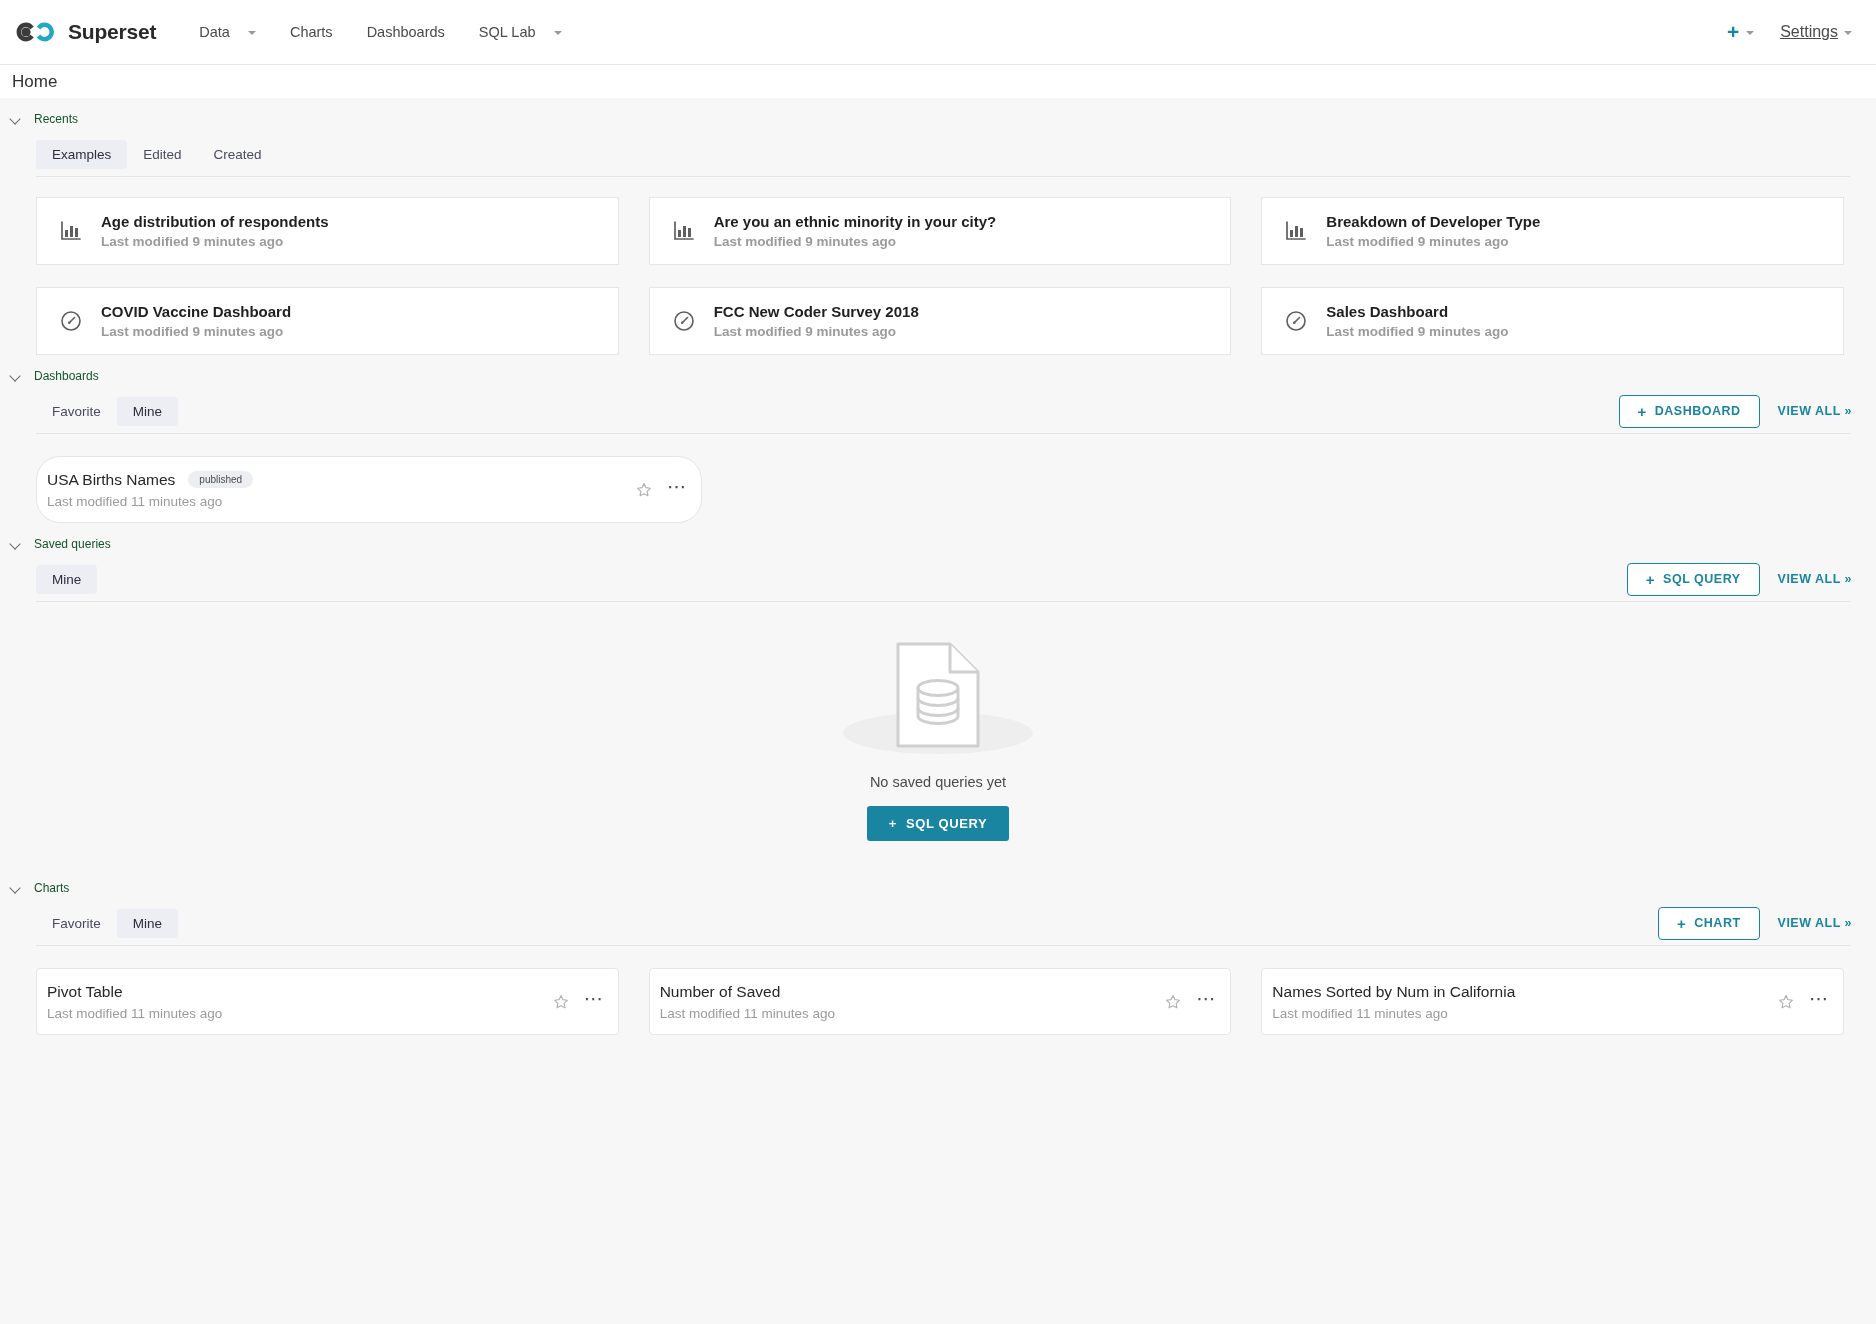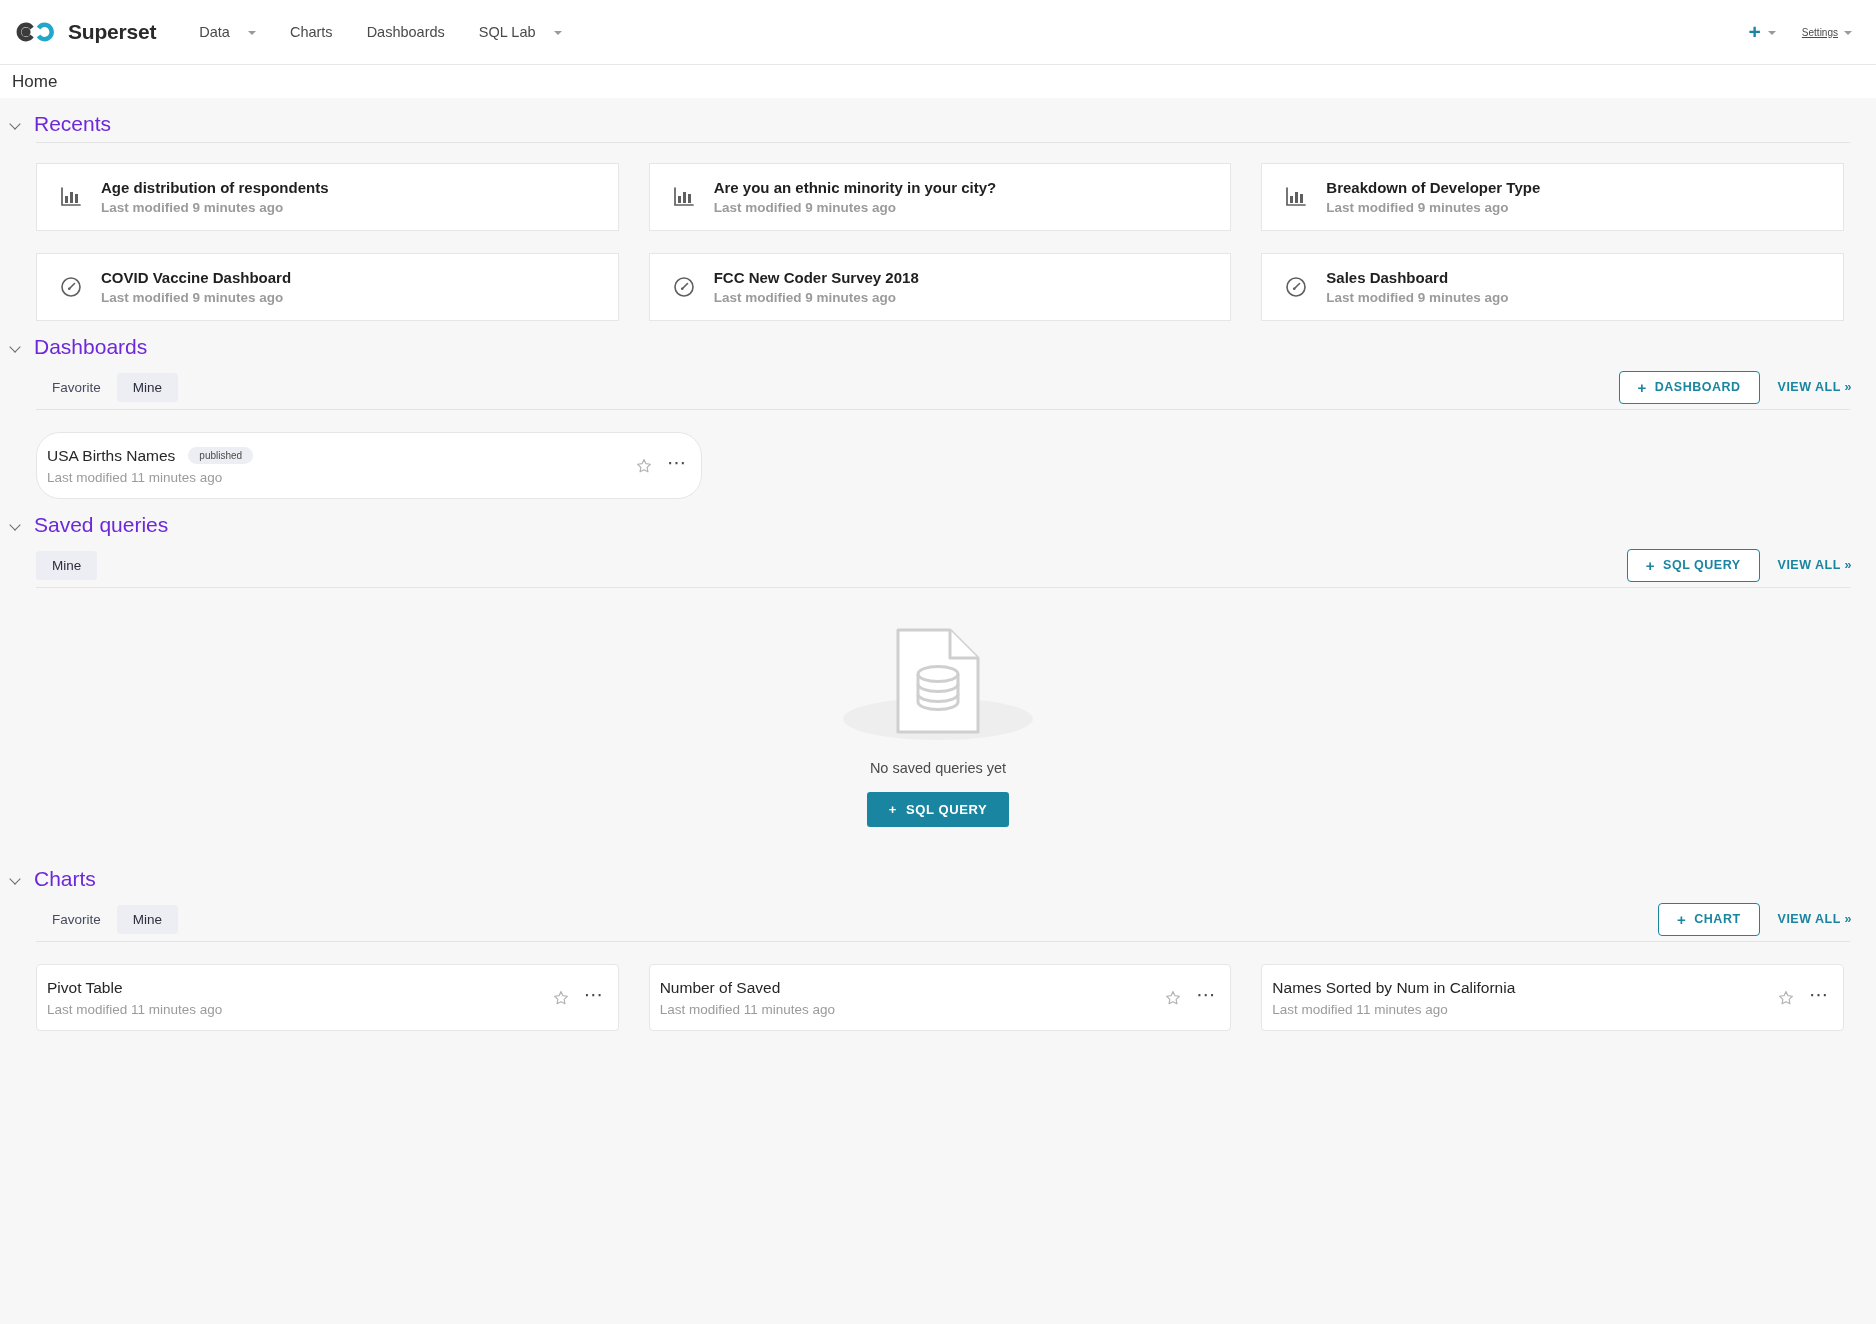--- a/index.html
+++ b/index.html
@@ -44,21 +44,21 @@
   .nav-right {
     margin-left: auto; display: flex; align-items: center; gap: 26px;
   }
   .plus-menu { display: flex; align-items: center; gap: 7px; cursor: pointer; }
   .plus-glyph {
     color: #1a85a0; font-size: 21px; font-weight: bold; line-height: 1;
     position: relative; top: -1px;
   }
   .settings-menu {
     display: flex; align-items: center; gap: 6px; cursor: pointer;
-    font-size: 10px; color: #4a4a4a; text-decoration: underline;
+    font-size: 16px; color: #4a4a4a; text-decoration: underline;
   }
 
   
   .page-title-bar {
     height: 33px;
     background: #ffffff;
     display: flex; align-items: center;
     padding-left: 12px;
   }
   .page-title { font-size: 17px; color: #323232; font-weight: normal; }
@@ -75,21 +75,21 @@
     width: 12px; height: 12px; display: inline-block; position: relative;
   }
   .chevron-down::before {
     content: "";
     position: absolute; left: 1px; top: 2px;
     width: 7px; height: 7px;
     border-right: 1.6px solid #6b6b6b;
     border-bottom: 1.6px solid #6b6b6b;
     transform: rotate(45deg);
   }
-  .section-title { font-size: 21px; color: #6d28d9; }
+  .section-title { font-size: 12px; color: #14532d; }
 
   .tabs-row {
     display: flex; align-items: center;
     padding: 0 24px 0 36px;
     position: relative;
     min-height: 44px;
   }
   .tabs { display: flex; align-items: center; gap: 0px; }
   .tab {
     font-size: 13.5px;
@@ -260,20 +260,27 @@
   <span class="page-title">Home</span>
 </div>
 
 <div class="content">
 
   <div class="section">
     <div class="section-head">
       <span class="chevron-down"></span>
       <span class="section-title">Recents</span>
     </div>
+    <div class="tabs-row">
+      <div class="tabs">
+        <div class="tab active">Examples</div>
+        <div class="tab">Edited</div>
+        <div class="tab">Created</div>
+      </div>
+    </div>
     <div class="divider"></div>
 
     <div class="card-grid recents-grid">
 
       <div class="recent-card">
         <svg class="recent-icon" viewBox="0 0 24 24" fill="none" stroke="currentColor" stroke-width="1.7">
           <path d="M3 3v17h18" stroke-linecap="round"></path>
           <rect x="6" y="11" width="3" height="7" fill="currentColor" stroke="none"></rect>
           <rect x="11" y="7" width="3" height="11" fill="currentColor" stroke="none"></rect>
           <rect x="16" y="9" width="3" height="9" fill="currentColor" stroke="none"></rect>

